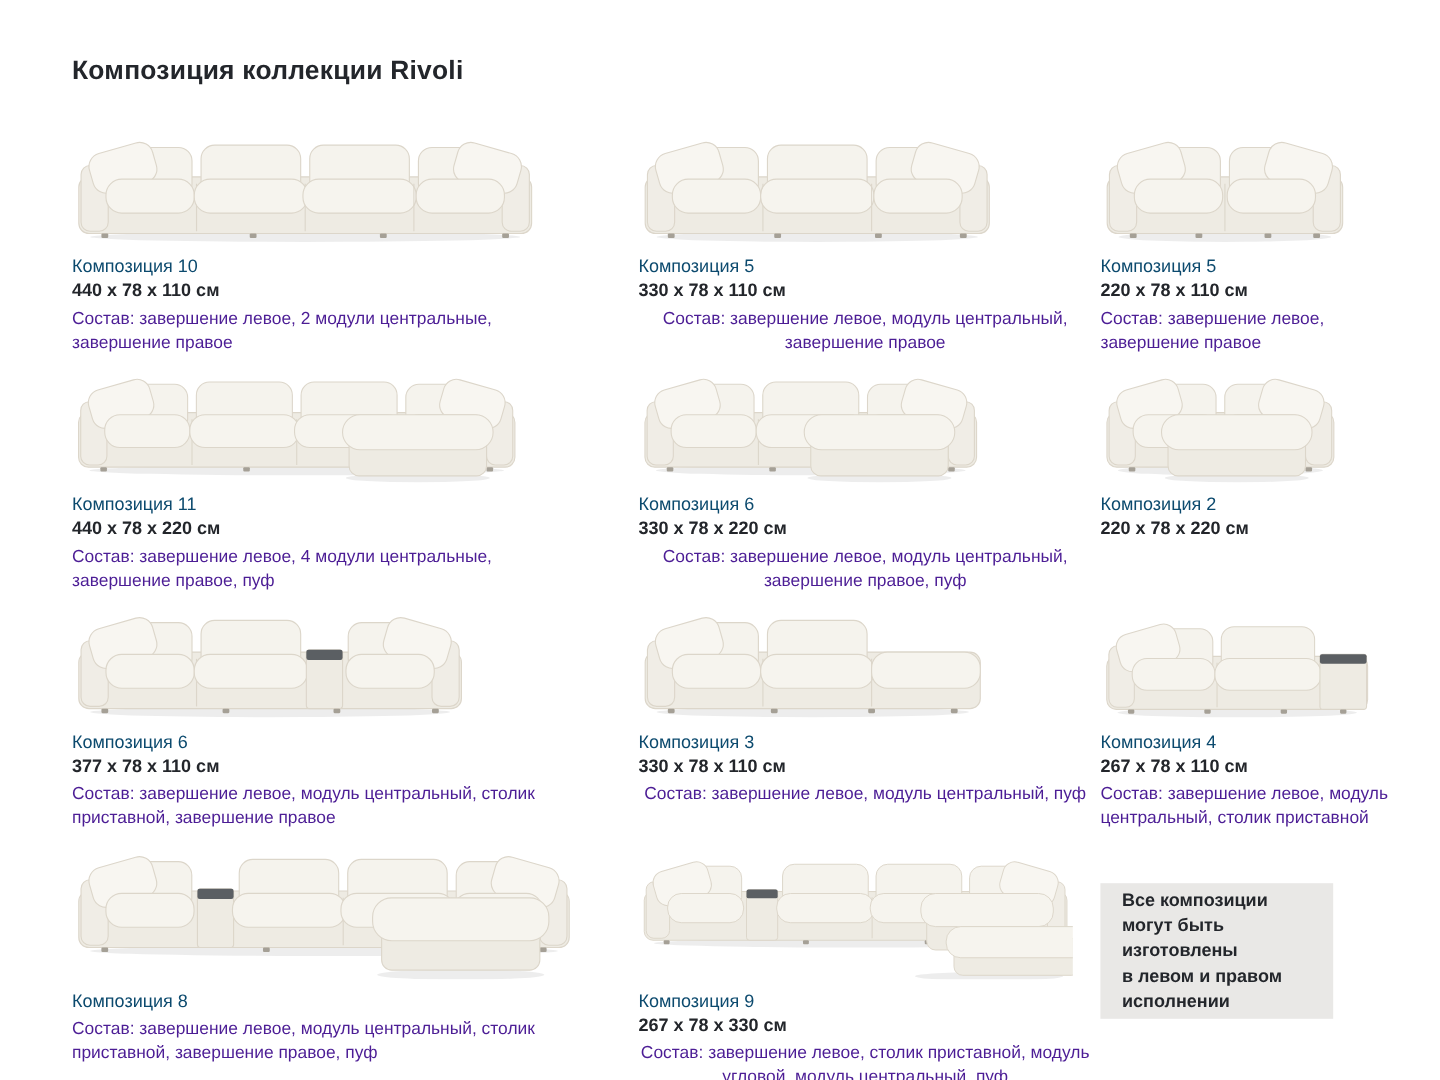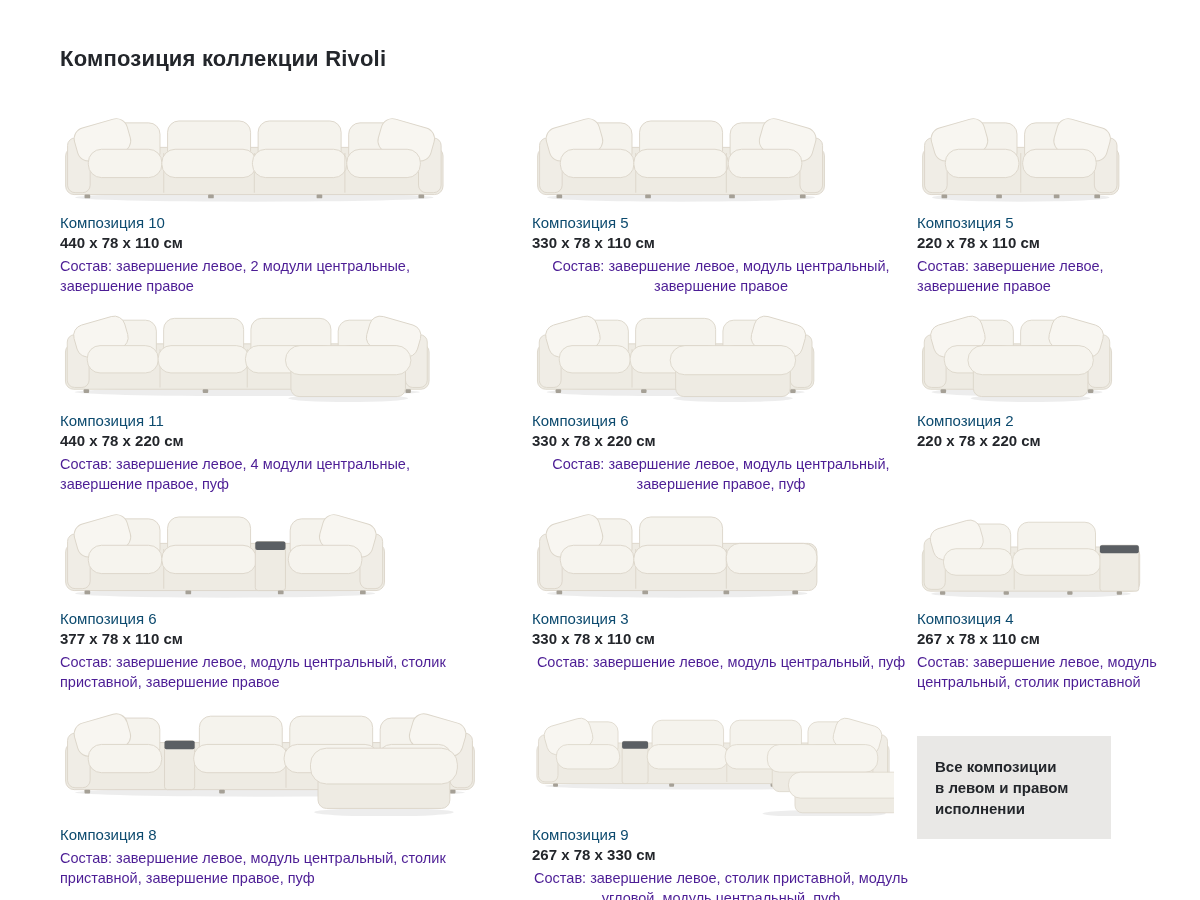--- a/index.html
+++ b/index.html
@@ -30,21 +30,21 @@
   .t{font-size:15px;font-weight:400;line-height:20px;margin:0;color:#0c4a6e;}
   .d{font-size:15px;font-weight:700;line-height:20px;color:#23262b;}
   .s{
     font-size:14.5px;line-height:20px;margin:3px 0 0 0;color:#4c1d95;
   }
   .c0 .s{max-width:412px;}
   .c1 .s{max-width:378px;text-align:center;}
   .c2 .s{max-width:248px;}
   .note{
     width:158px;margin-top:38px;background:#e9e8e6;
-    padding:20px 18px;color:#23262b;
+    padding:4px 18px;color:#23262b;
     font-size:15px;font-weight:600;line-height:21px;
   }
 </style>
 </head>
 <body>
 
 <main>
   <h1>Композиция коллекции Rivoli</h1>
   <section class="grid">
       <article class="card c0">
@@ -397,17 +397,18 @@
             <rect x="324" y="94" width="130" height="38" rx="9" fill="#eeebe3" stroke="#dcd6ca" stroke-width="1"></rect>
             <rect x="316" y="82" width="146" height="32" rx="15" fill="#f6f4ee" stroke="#dcd6ca" stroke-width="1"></rect>
           </svg>
         </div>
         <h3 class="t">Композиция 9</h3>
         <div class="d">267 x 78 x 330 см</div>
         <p class="s">Состав: завершение левое, столик приставной, модуль угловой, модуль центральный, пуф</p>
       </article>
       <aside class="note">
         <div>Все композиции</div>
+        <div>могут быть изготовлены</div>
         <div>в левом и правом</div>
         <div>исполнении</div>
       </aside>
     </section>
 </main>
 
 </body></html>

